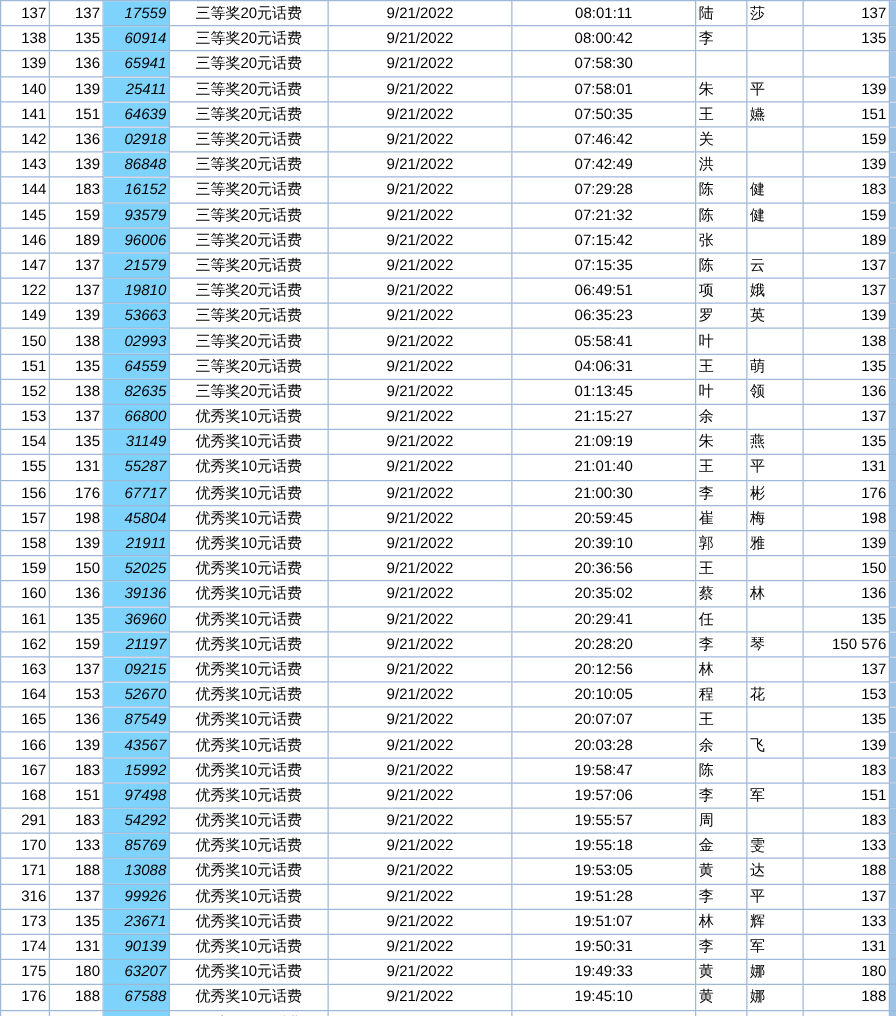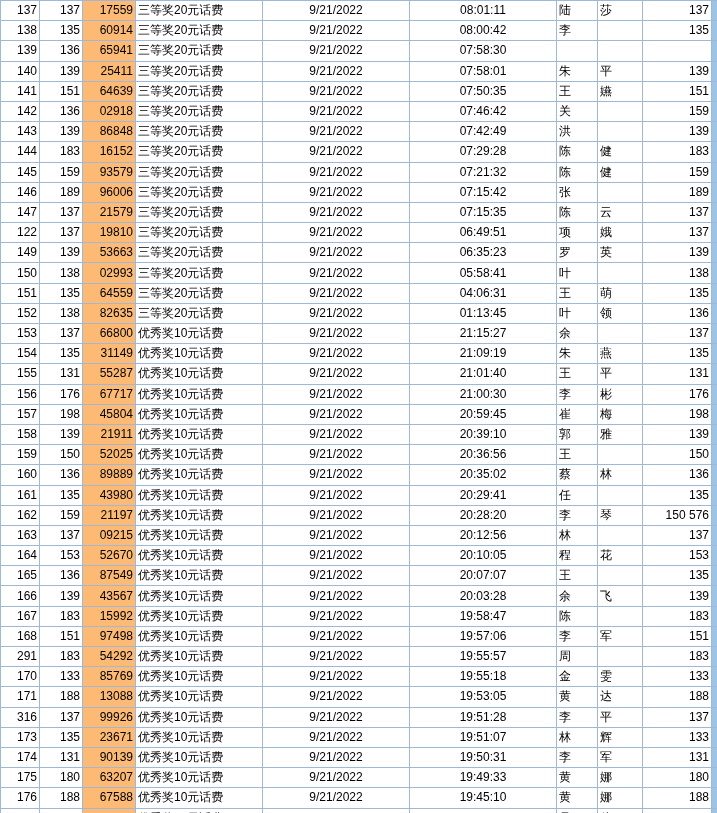--- a/index.html
+++ b/index.html
@@ -23,22 +23,22 @@
     padding: 0 2px;
     font-size: 12px;
     line-height: 19px;
     border: 1px solid #9fb8d8;
     overflow: hidden;
     white-space: nowrap;
     color: #000000;
   }
   .c-rownum   { width: 34px;  text-align: right; background: #ffffff; }
   .c-num1     { width: 38px;  text-align: right; background: #ffffff; }
-  .c-sel      { width: 48px;  text-align: right; background: #fdba74; }
-  .c-prize    { width: 122px; text-align: left;  background: #ffffff; }
+  .c-sel      { width: 48px;  text-align: right; background: #7dd3fc; font-style: italic; }
+  .c-prize    { width: 122px; text-align: center;  background: #ffffff; }
   .c-date     { width: 142px; text-align: center; background: #ffffff; }
   .c-surname  { width: 36px;  text-align: left;  background: #ffffff; }
   .c-given    { width: 40px;  text-align: left;  background: #ffffff; }
   .c-num2     { width: 64px;  text-align: right; background: #ffffff; }
   .c-sel2     { width: 60px;  text-align: right; background: #9dc3e6; }
 </style>
 </head>
 <body>
 
 <table class="sheet">
@@ -315,33 +315,33 @@
         <td class="c-date">9/21/2022</td>
         <td class="c-date">20:36:56</td>
         <td class="c-surname">王</td>
         <td class="c-given"></td>
         <td class="c-num2">150</td>
         <td class="c-sel2">52025</td>
       </tr>
       <tr>
         <td class="c-rownum">160</td>
         <td class="c-num1">136</td>
-        <td class="c-sel">89889</td>
+        <td class="c-sel">39136</td>
         <td class="c-prize">优秀奖10元话费</td>
         <td class="c-date">9/21/2022</td>
         <td class="c-date">20:35:02</td>
         <td class="c-surname">蔡</td>
         <td class="c-given">林</td>
         <td class="c-num2">136</td>
         <td class="c-sel2">89889</td>
       </tr>
       <tr>
         <td class="c-rownum">161</td>
         <td class="c-num1">135</td>
-        <td class="c-sel">43980</td>
+        <td class="c-sel">36960</td>
         <td class="c-prize">优秀奖10元话费</td>
         <td class="c-date">9/21/2022</td>
         <td class="c-date">20:29:41</td>
         <td class="c-surname">任</td>
         <td class="c-given"></td>
         <td class="c-num2">135</td>
         <td class="c-sel2">89060</td>
       </tr>
       <tr>
         <td class="c-rownum">162</td>

